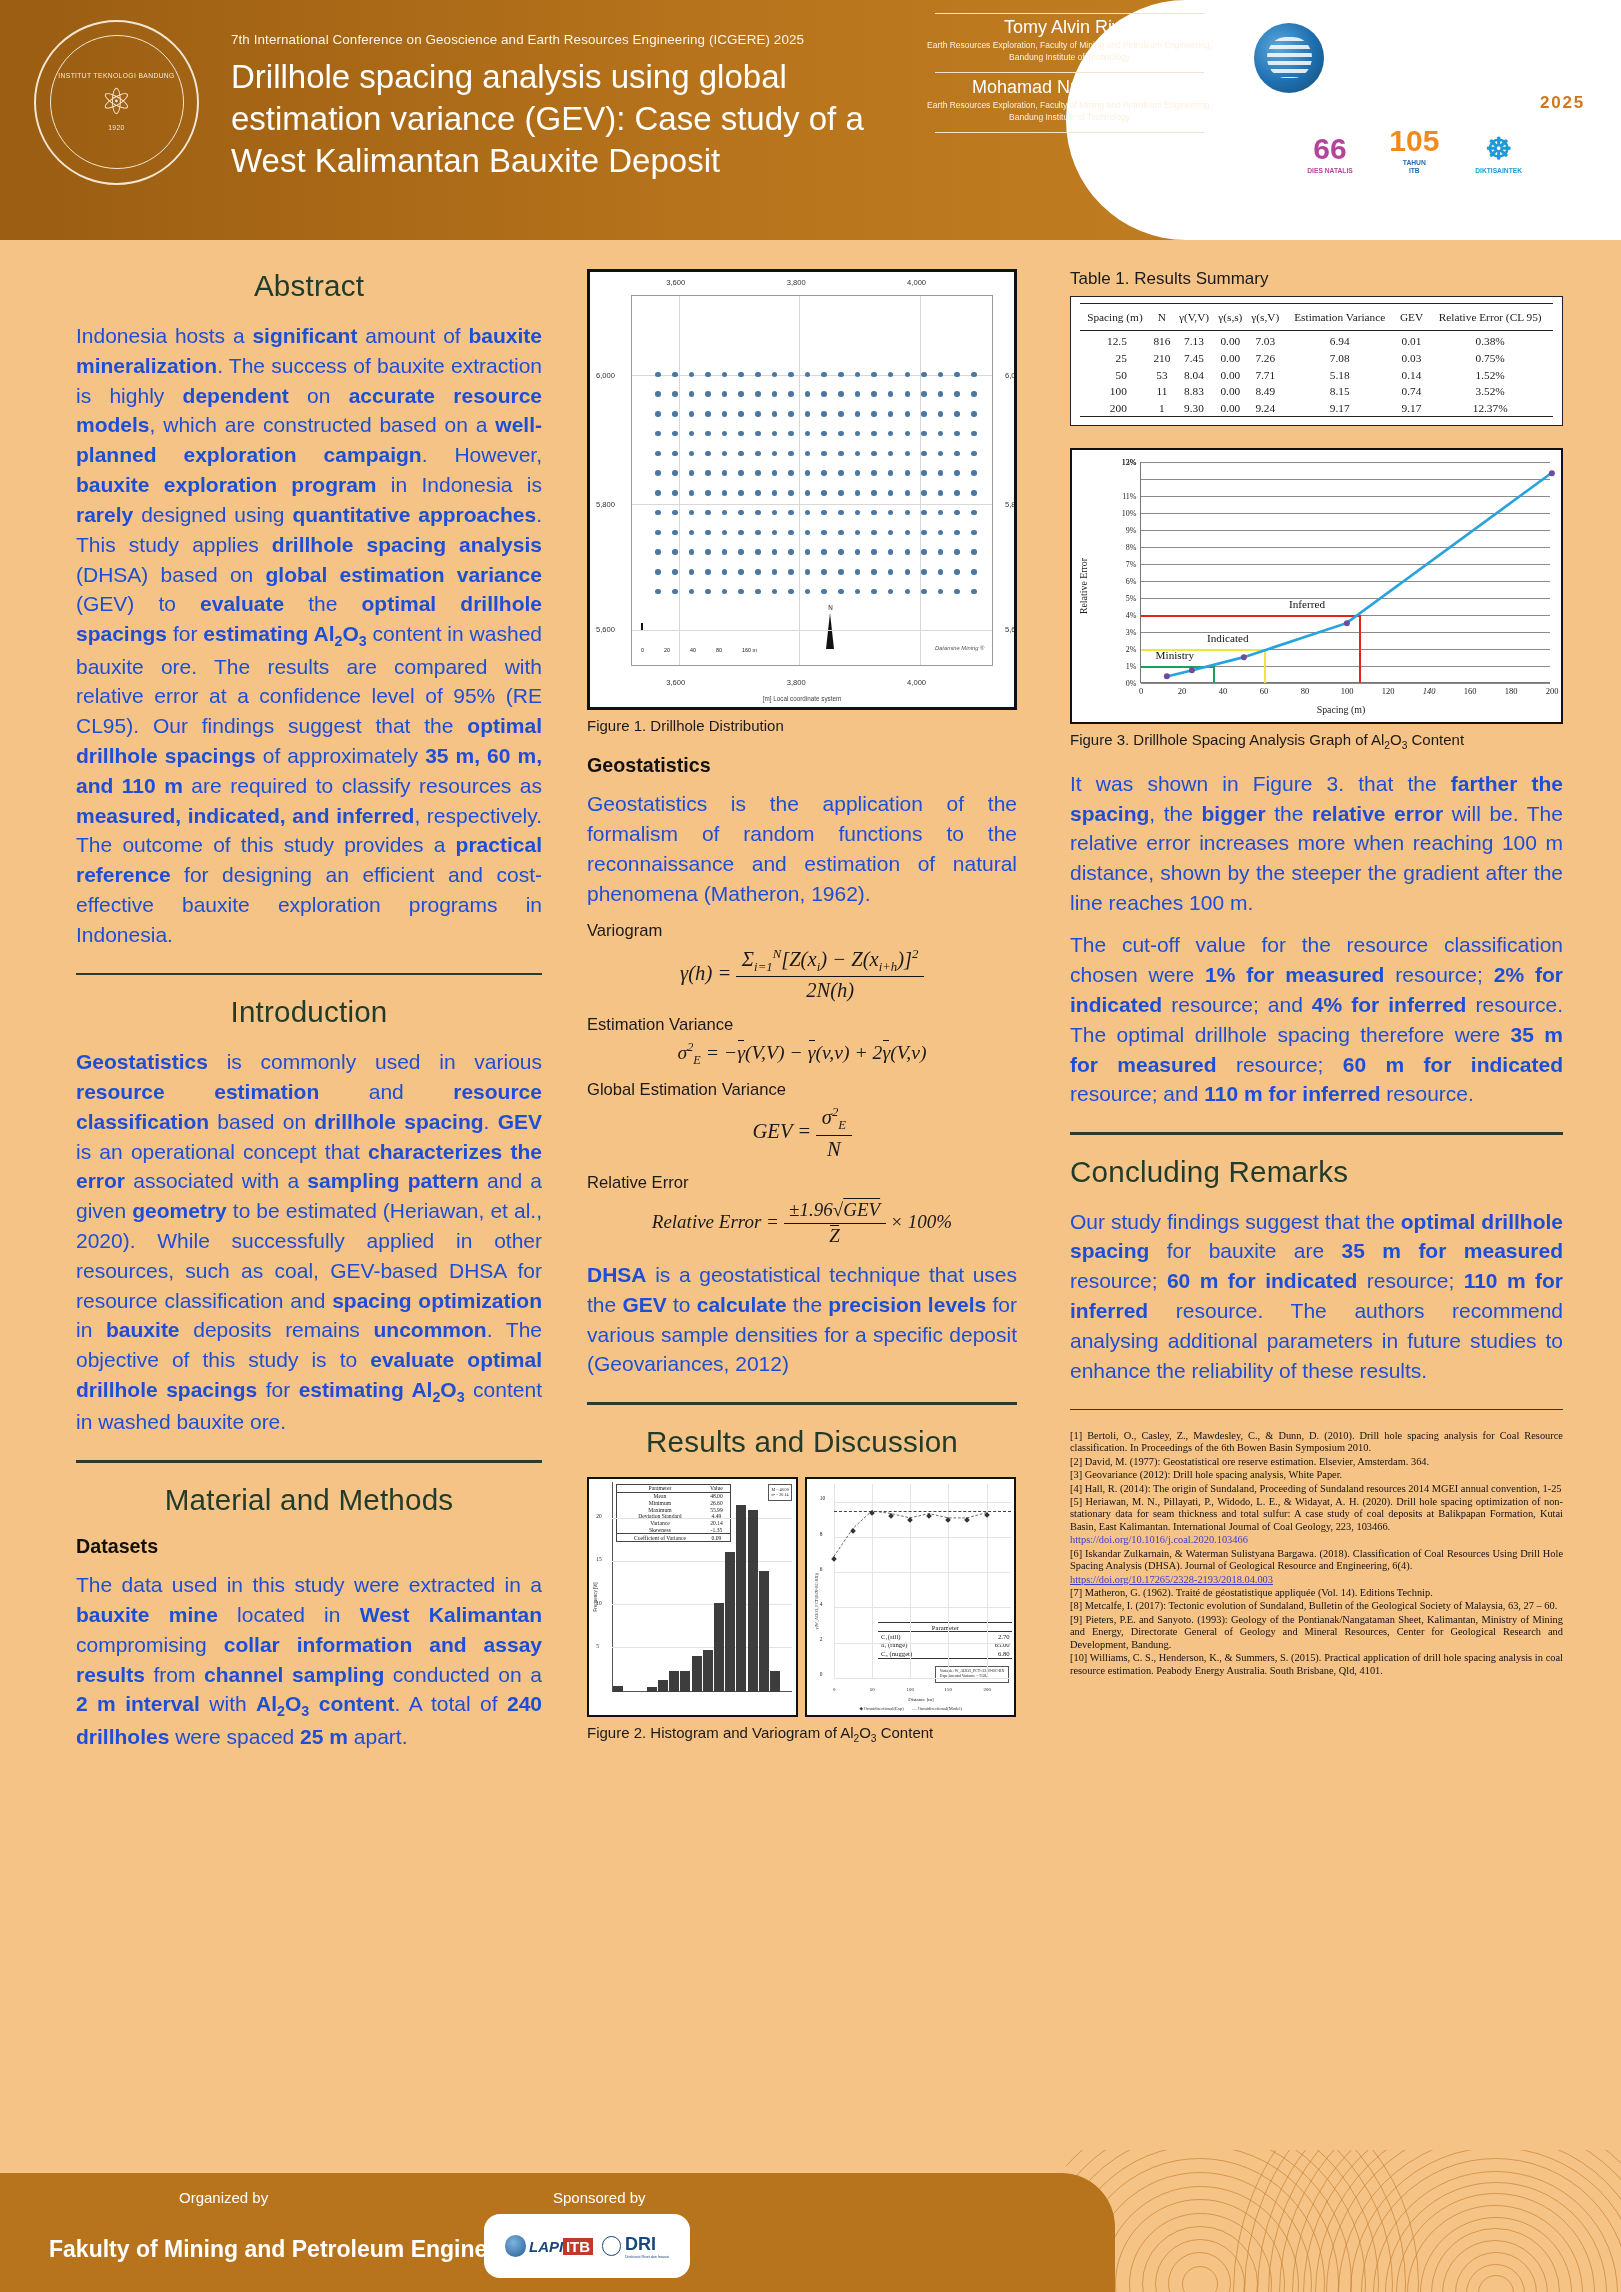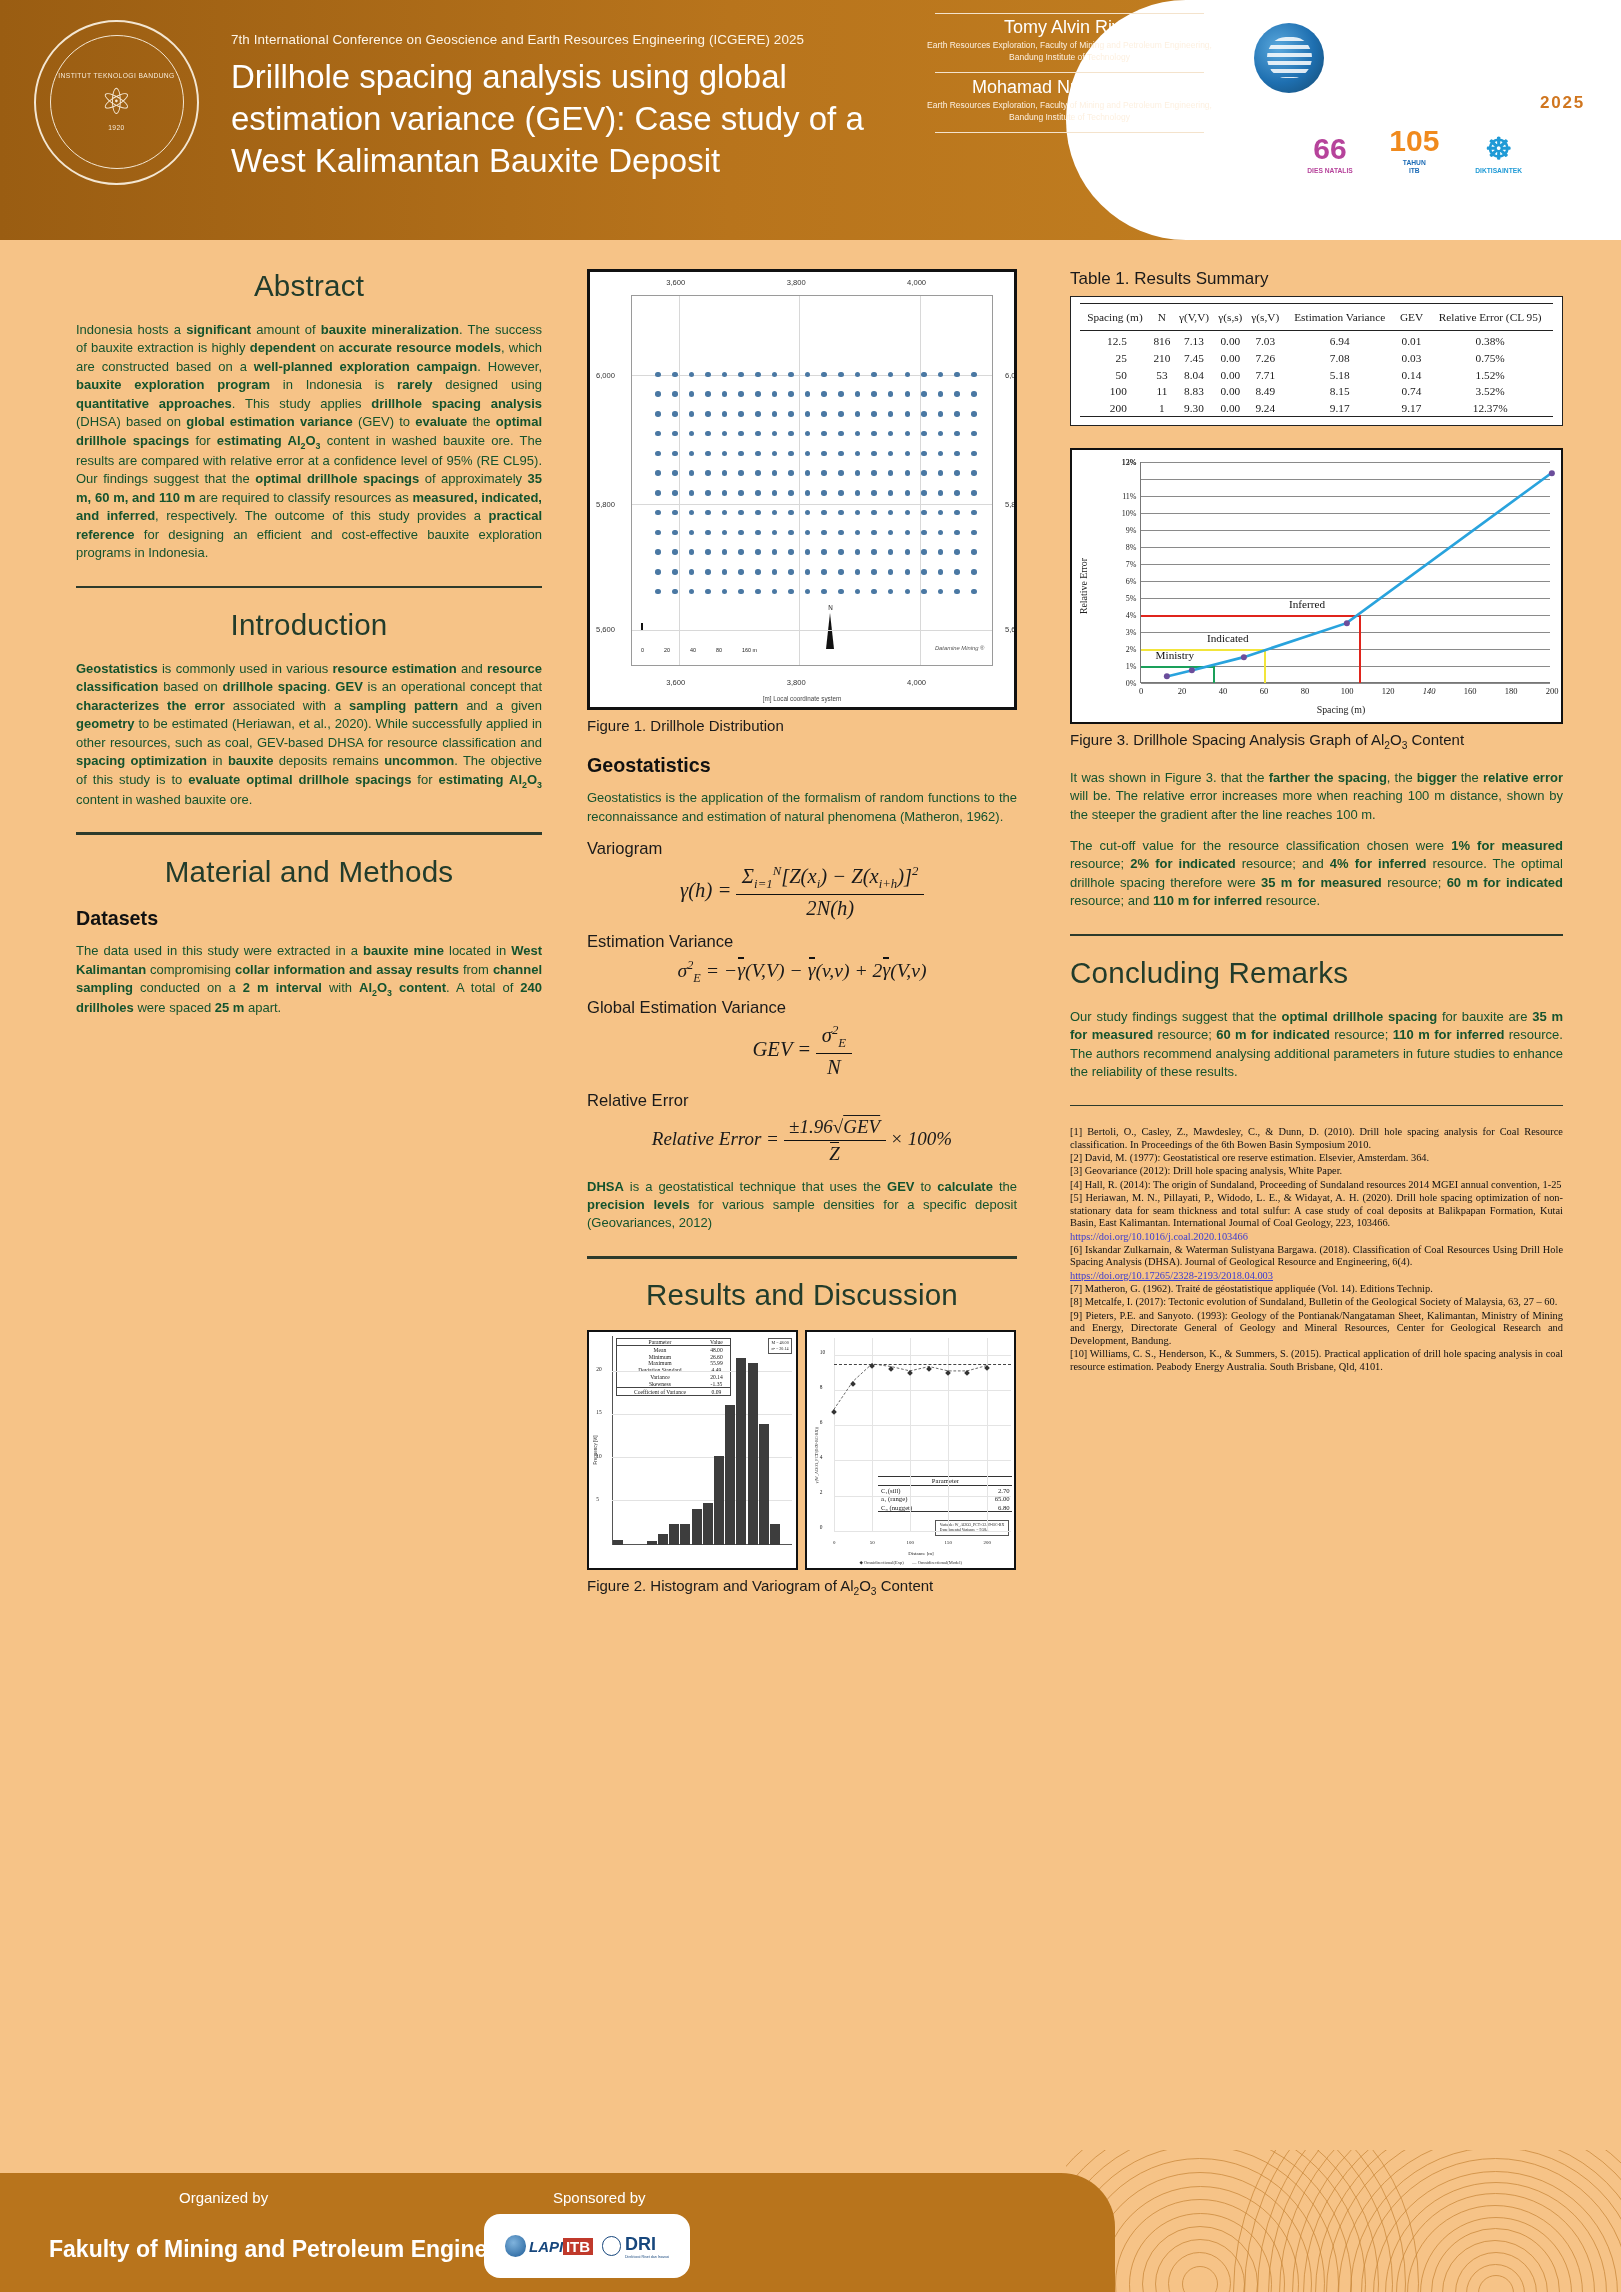--- a/index.html
+++ b/index.html
@@ -89,22 +89,22 @@
   .col-left{ left:76px; width:466px; }
   .col-mid{ left:587px; width:430px; }
   .col-right{ left:1070px; width:493px; }
 
   h2.sec{
     font-size:29.6px; font-weight:400; color:#223c2b; margin:0 0 18px;
     text-align:center; letter-spacing:0.2px;
   }
   h3.sub{ font-size:19.7px; font-weight:700; color:#111; margin:0 0 12.5px; }
   p.body{
-    font-size:13px; line-height:1.42; text-align:justify; margin:0 0 12.5px;
-    color:#14532d;
+    font-size:21px; line-height:1.42; text-align:justify; margin:0 0 12.5px;
+    color:#1d4ed8;
   }
   p.body b{ font-weight:700; }
   .rule{ height:2.7px; background:#2d3b2c; margin:23px 0 19.7px; }
   .rule.thin{ height:1.8px; }
 
   .caption{ font-size:15px; color:#1a1a1a; margin-top:7.2px; }
   sub{ font-size:.68em; }
 
   
   .fig1-frame{

